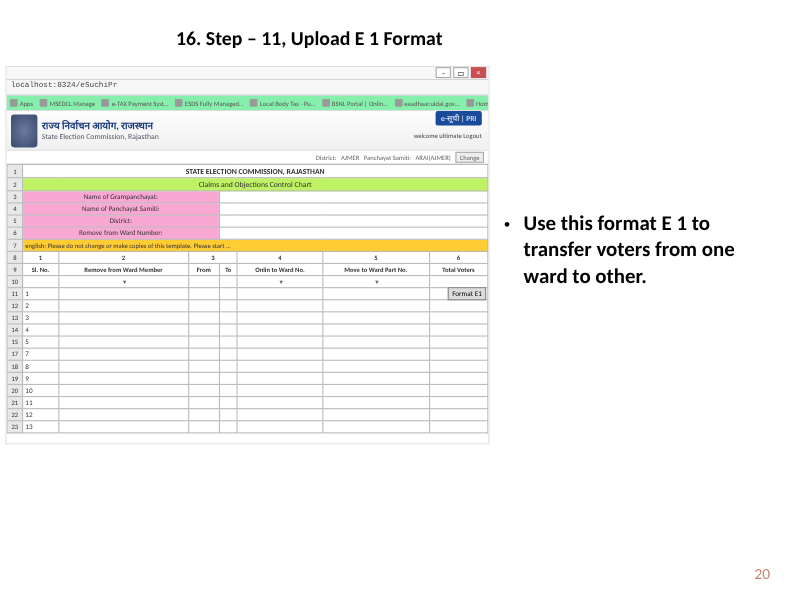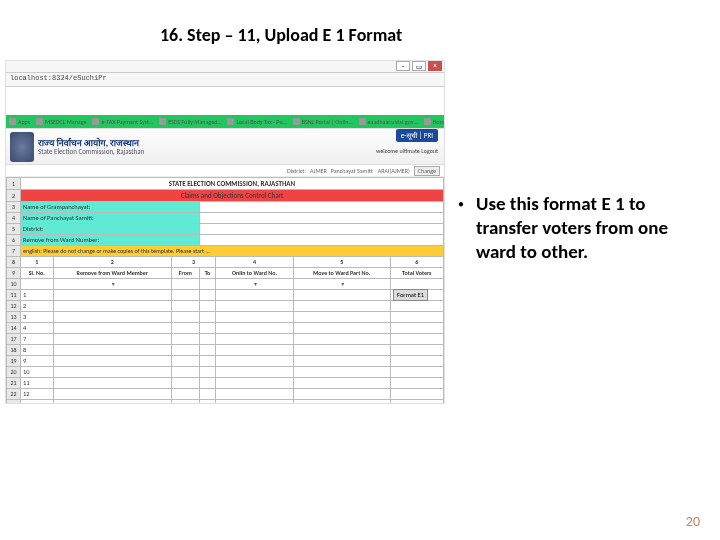--- a/index.html
+++ b/index.html
@@ -47,30 +47,29 @@
   .chrome-url {
     height: 14px;
     background: #f7f7f7;
     border-bottom: 1px solid #ccc;
     padding: 1px 4px;
     color: #444;
     font-family: Liberation Mono, monospace;
   }
   .chrome-bm {
     height: 14px;
-    background: #22c55e;
+    background: #86efac;
     border-bottom: 1px solid #ddd;
     padding: 1px 3px;
     display: flex;
     gap: 6px;
     color: #555;
     font-size: 6px;
     white-space: nowrap;
     overflow: hidden;
-    margin-top: 28px;
   }
   .bm-ico { width: 7px; height: 7px; background: #999; display: inline-block; margin-right: 2px; vertical-align: middle; border-radius: 1px;}
   .bm-item { display: inline-flex; align-items: center; }
   
   .site-header {
     height: 36px;
     background: linear-gradient(#fdfdfd,#f0f0f0);
     border-bottom: 1px solid #ddd;
     display: flex;
     align-items: center;
@@ -125,41 +124,41 @@
     color: #555;
     font-size: 6px;
   }
   .hdr-main {
     background: #fff;
     text-align: center;
     font-weight: bold;
     font-size: 7px;
   }
   .hdr-sub {
-    background: #ef4444;
+    background: #bef264;
     text-align: center;
     font-size: 7px;
   }
-  .label-cell { background: #5eead4; font-size: 6.5px; }
+  .label-cell { background: #f9a8d4; font-size: 6.5px; text-align: center; }
   .yellow-note {
     background: #ffcc33;
     font-size: 6px;
     color: #7a4a00;
   }
   .tblhdr {
     background: #fff;
     text-align: center;
     font-size: 6px;
     font-weight: bold;
   }
   .dd { font-size: 6px; text-align: center; }
   .dd::after { content: "▾"; color: #666; margin-left: 2px; }
   .fmt-btn {
     background: #dcdcdc; border: 1px solid #888;
-    position: absolute; right: 16px; top: 112px;
+    position: absolute; right: 2px; top: 112px;
     font-size: 6.5px; padding: 1px 3px;
   }
   
   .bullet-area {
     position: absolute;
     left: 458px;
     top: 192px;
     width: 240px;
     display: flex;
     gap: 12px;
@@ -349,20 +348,30 @@
             <td class="rownum">14</td>
             <td>4</td>
             <td></td>
             <td></td>
             <td></td>
             <td></td>
             <td></td>
             <td></td>
           </tr>
       <tr>
+            <td class="rownum">15</td>
+            <td>5</td>
+            <td></td>
+            <td></td>
+            <td></td>
+            <td></td>
+            <td></td>
+            <td></td>
+          </tr>
+      <tr>
             <td class="rownum">17</td>
             <td>7</td>
             <td></td>
             <td></td>
             <td></td>
             <td></td>
             <td></td>
             <td></td>
           </tr>
       <tr>

